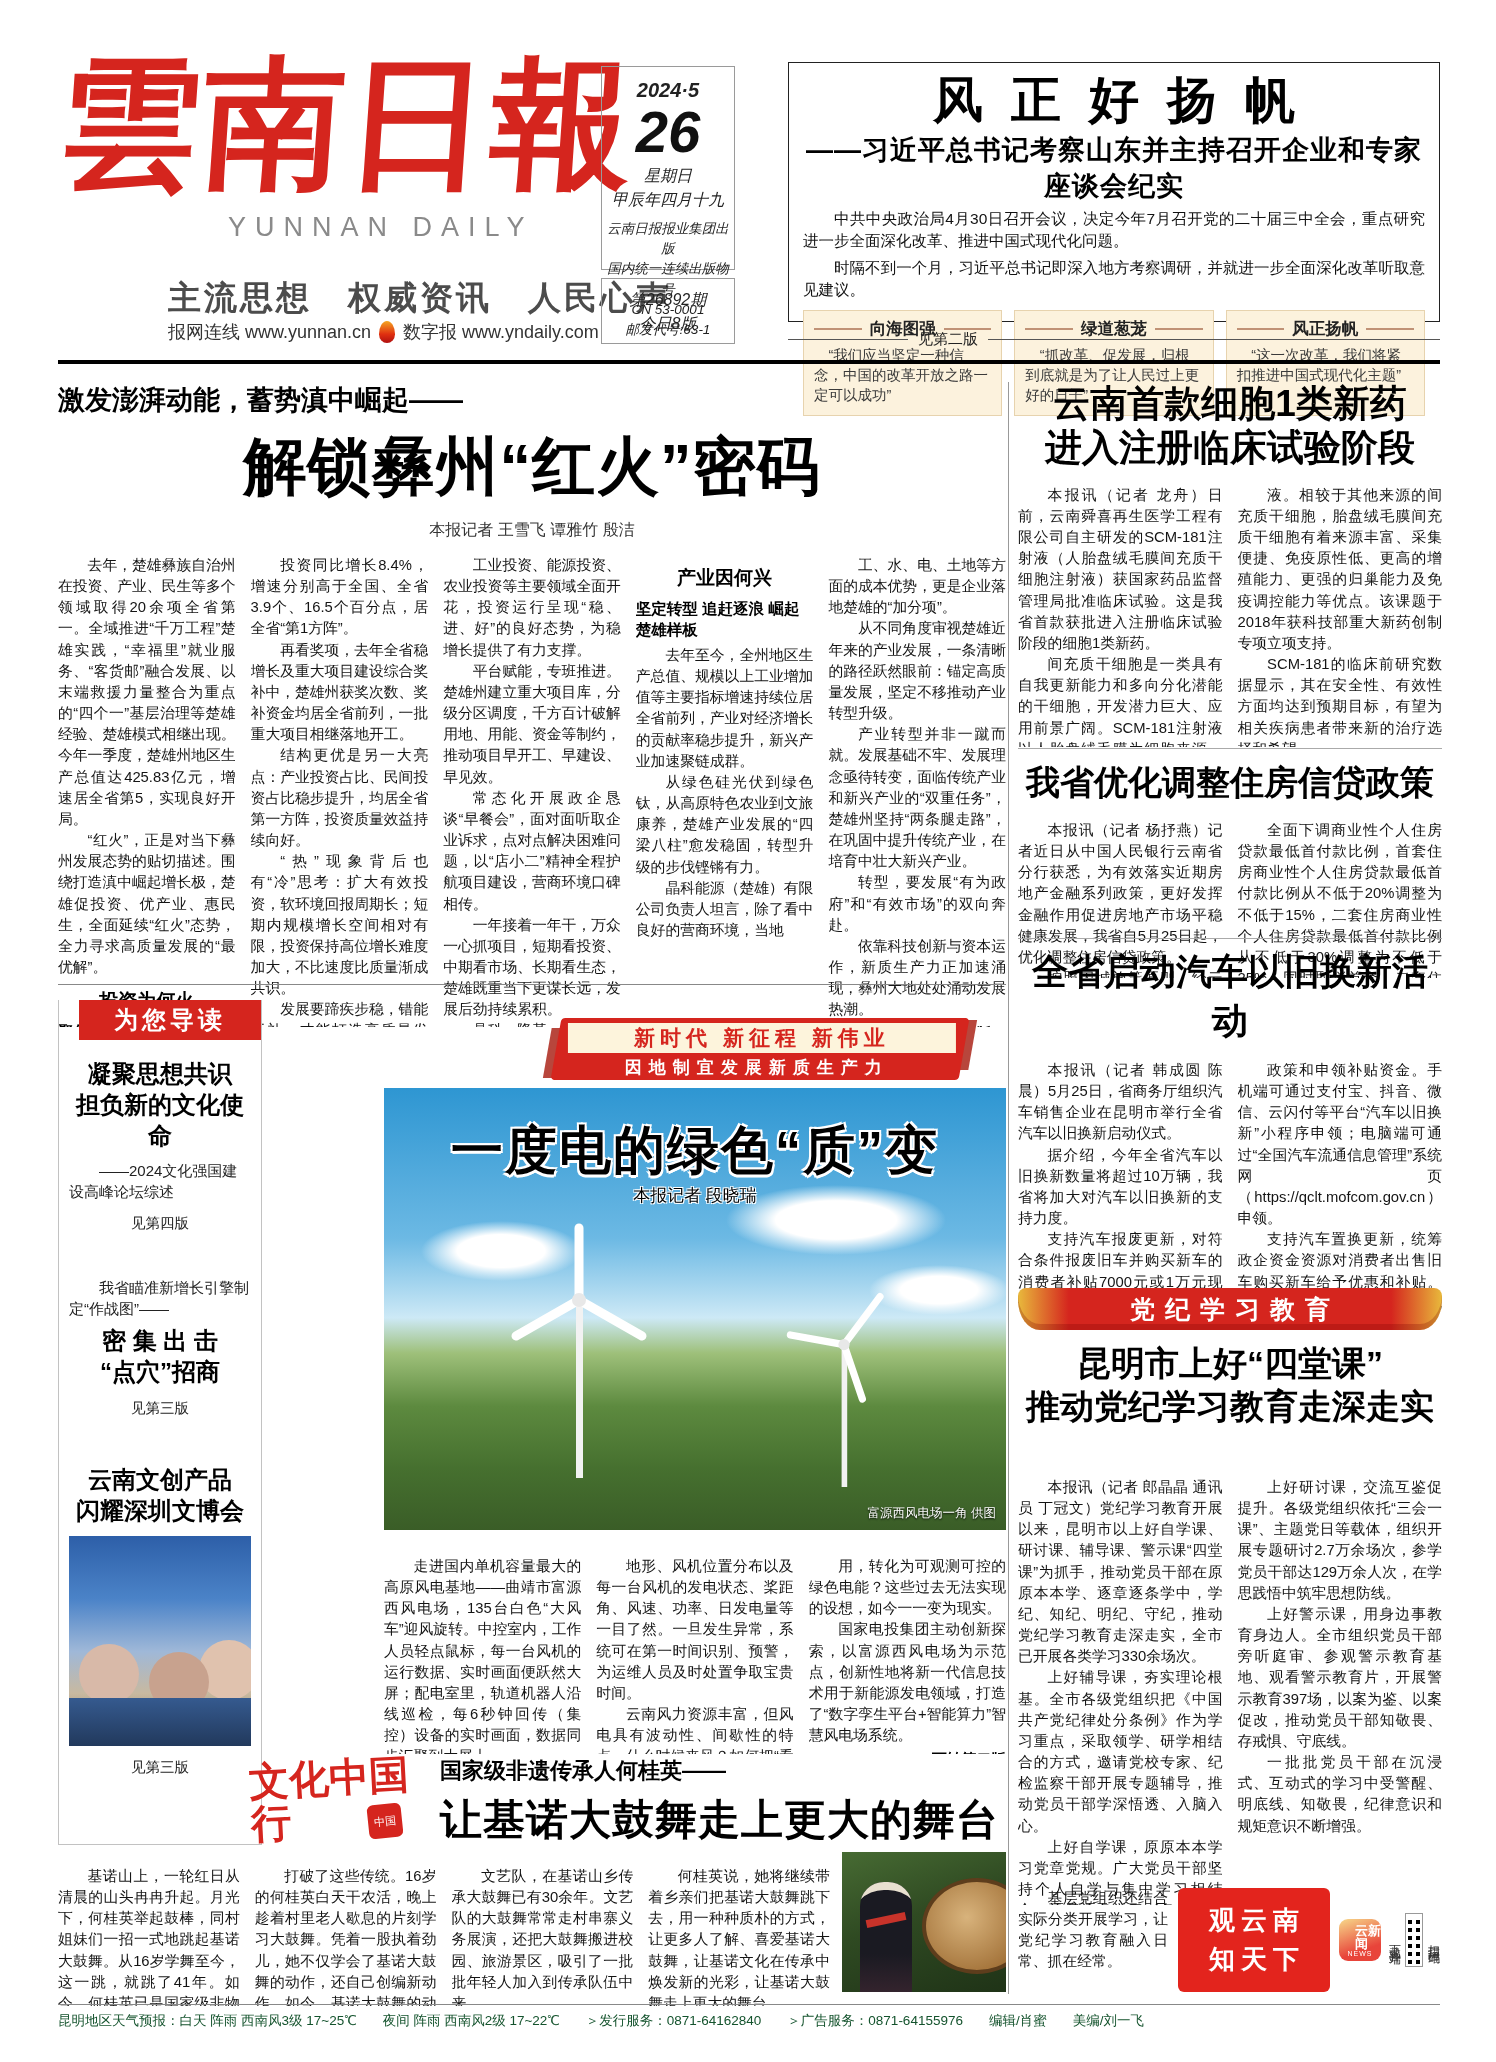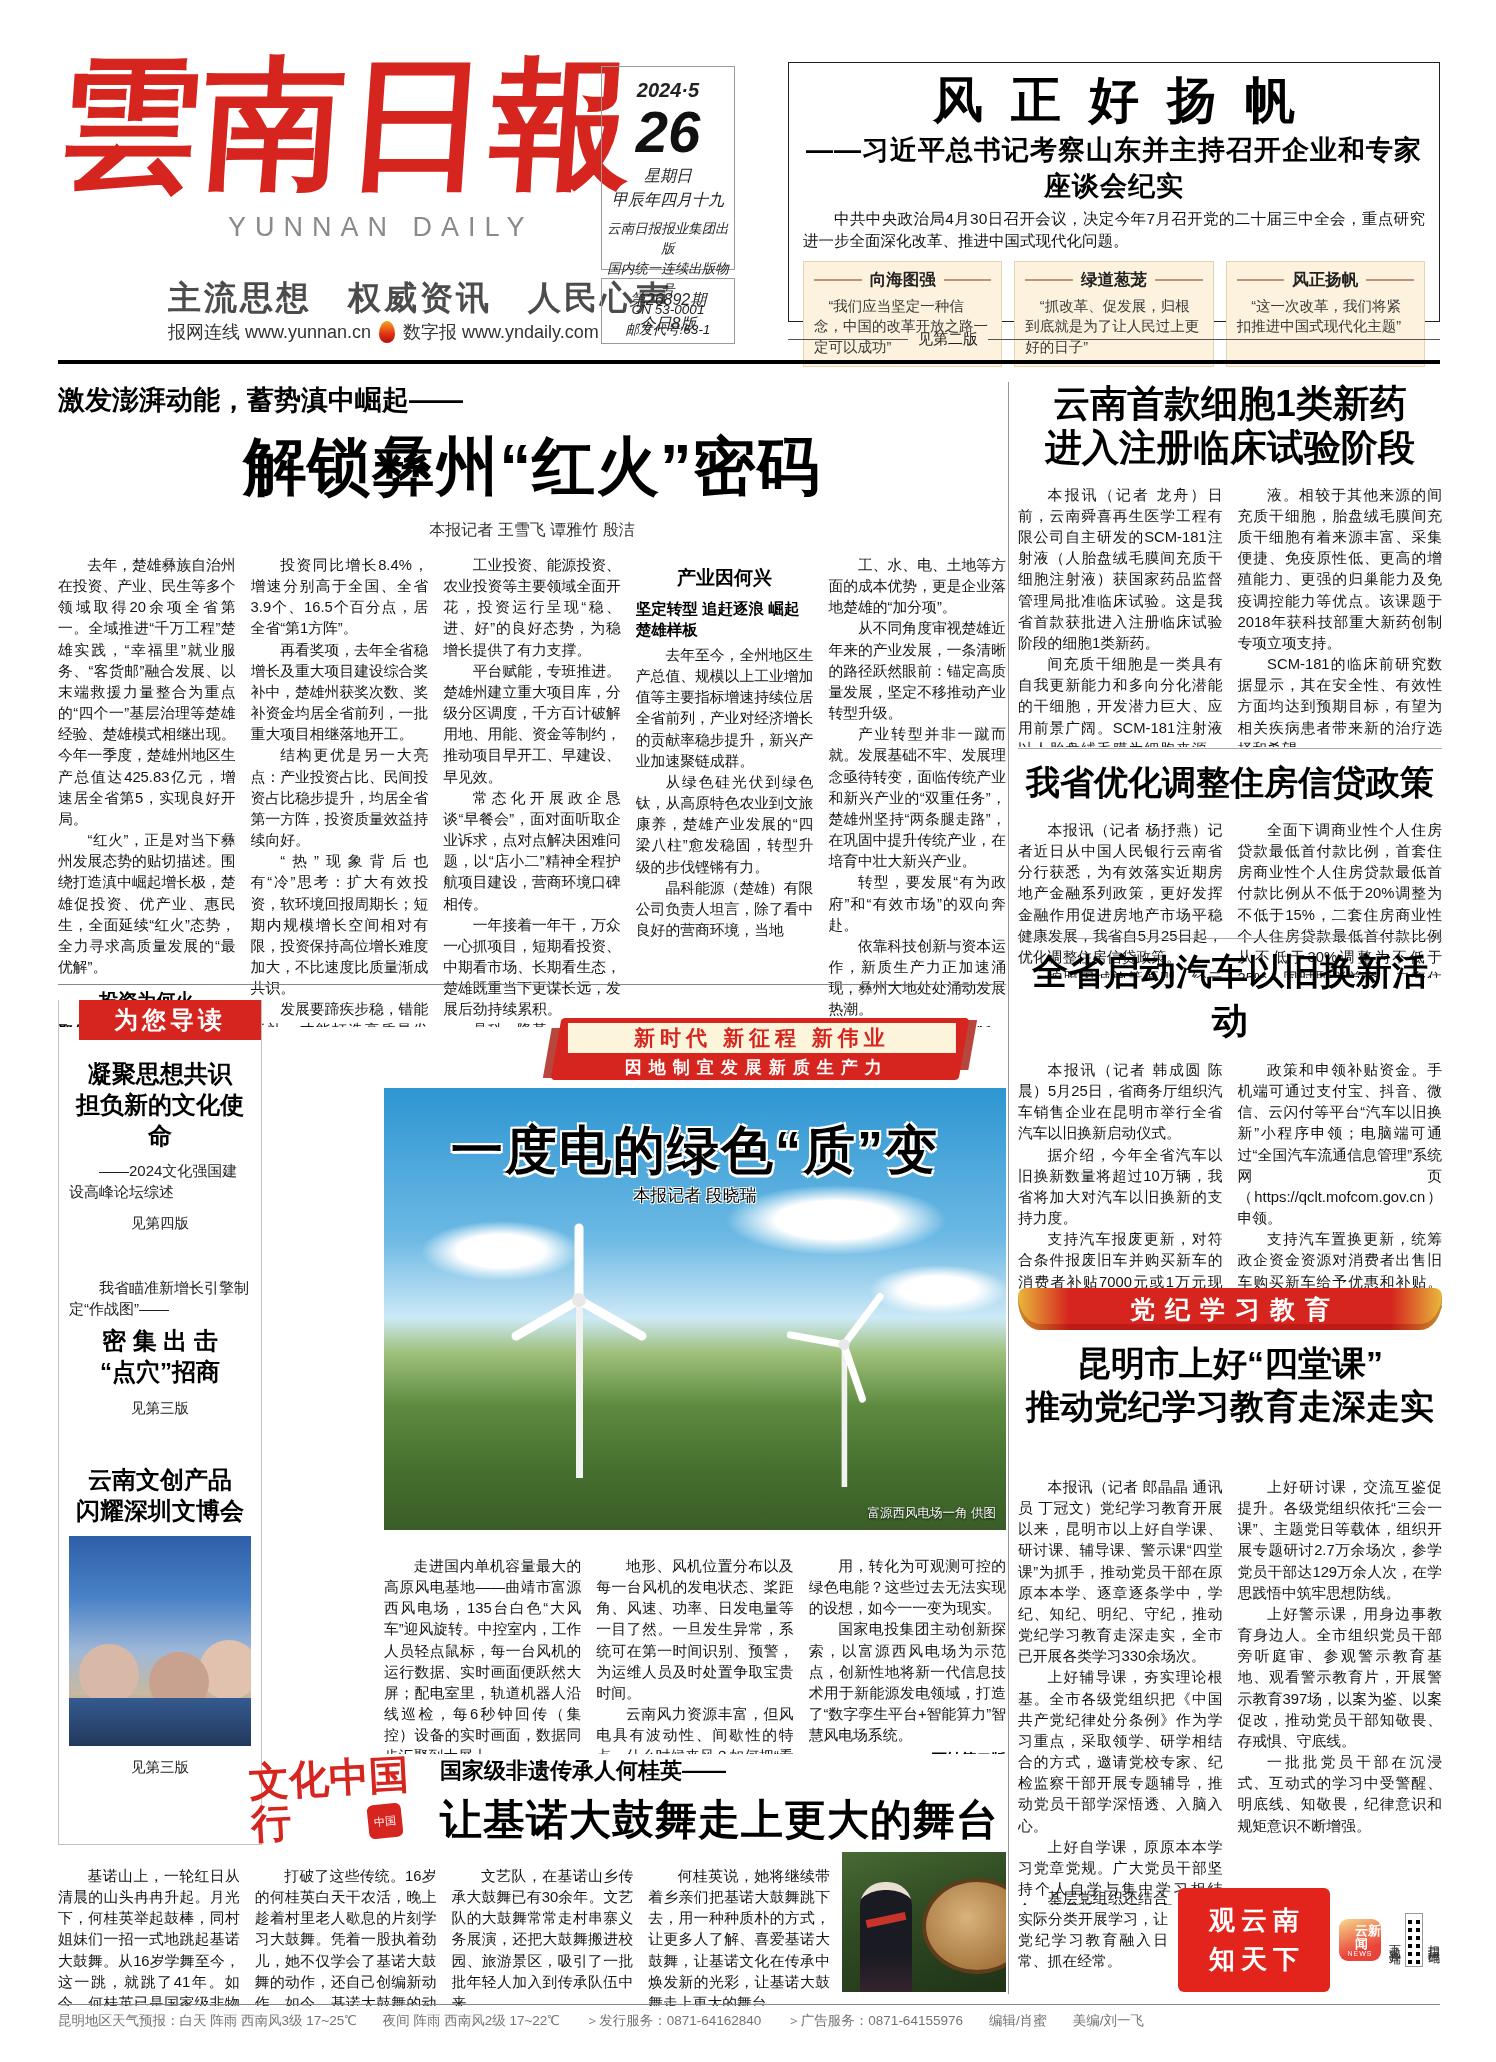--- a/index.html
+++ b/index.html
@@ -136,21 +136,21 @@
   #drummer { position:absolute; left:842px; top:1852px; width:164px; height:140px; overflow:hidden;
      background:linear-gradient(160deg,#476b33 0%,#2f4a22 45%,#1f3317 100%); }
   #drummer .drum { position:absolute; right:-26px; top:26px; width:110px; height:96px; border-radius:50%;
      background:radial-gradient(circle at 40% 40%,#d8b37c,#a5753c 70%,#7a5226); border:4px solid #5d3d1c; }
   #drummer .figure { position:absolute; left:18px; top:30px; width:52px; height:120px; border-radius:24px 24px 0 0;
      background:linear-gradient(180deg,#1a1a22 60%,#3a2630); box-shadow:inset 0 18px 0 -10px #e8e0d0; }
   #drummer .sash { position:absolute; left:24px; top:64px; width:40px; height:8px; background:#c8332a; transform:rotate(-12deg); }
 
   
   #footer-rule { position:absolute; left:58px; top:2004px; width:1382px; height:1px; background:#888; }
-  #footer { position:absolute; left:58px; top:2012px; width:1382px; display:flex; gap:26px; font-size:13.5px; color:#737373; }
+  #footer { position:absolute; left:58px; top:2012px; width:1382px; display:flex; gap:26px; font-size:13.5px; color:#14532d; }
 </style>
 </head>
 <body>
 
 <div id="page">
 
   <div id="masthead-title">雲南日報</div>
   <div id="masthead-en">YUNNAN DAILY</div>
   <div id="masthead-slogan">主流思想　权威资讯　人民心声</div>
   <div id="masthead-links">
@@ -173,20 +173,21 @@
   </div>
   <div id="issuebox" class="hbox">
     <div>第26892期</div>
     <div>今日8版</div>
   </div>
 
   <div id="topstory">
     <div class="t">风正好扬帆</div>
     <div class="st">——习近平总书记考察山东并主持召开企业和专家座谈会纪实</div>
     <p class="bp">中共中央政治局4月30日召开会议，决定今年7月召开党的二十届三中全会，重点研究进一步全面深化改革、推进中国式现代化问题。</p>
+    <p class="bp">时隔不到一个月，习近平总书记即深入地方考察调研，并就进一步全面深化改革听取意见建议。</p>
     <div class="quotes">
       <div class="qbox">
         <div class="qt">向海图强</div>
         <div class="qx">“我们应当坚定一种信念，中国的改革开放之路一定可以成功”</div>
       </div>
       <div class="qbox">
         <div class="qt">绿道葱茏</div>
         <div class="qx">“抓改革、促发展，归根到底就是为了让人民过上更好的日子”</div>
       </div>
       <div class="qbox">

